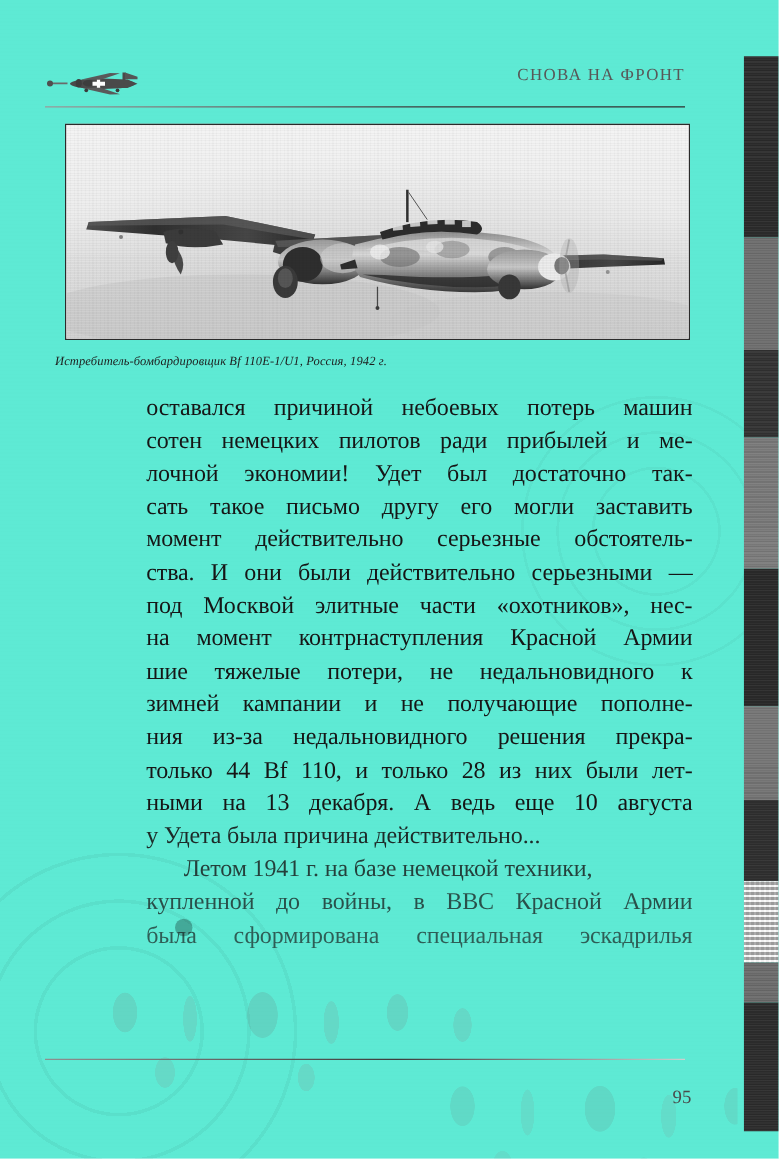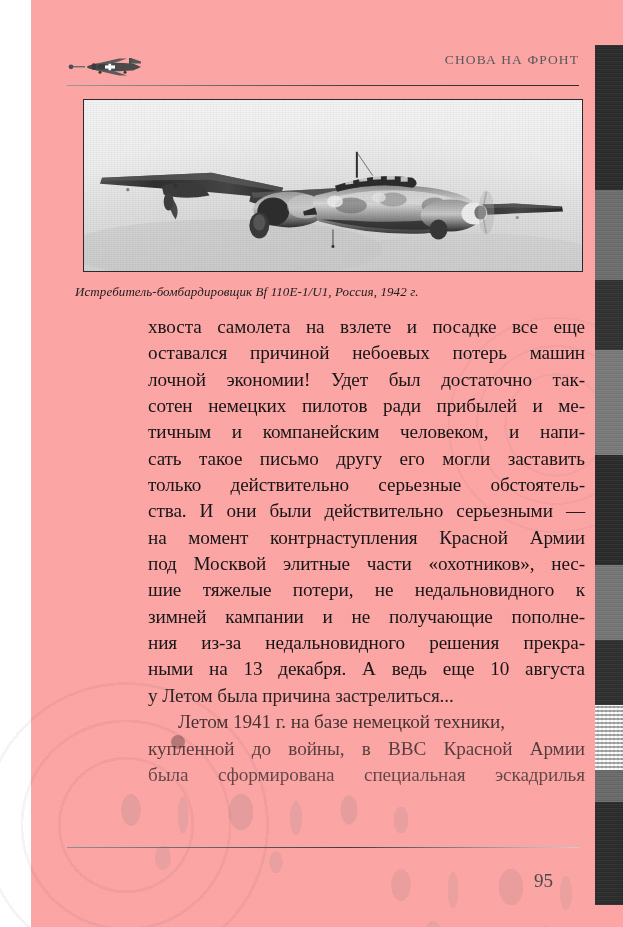--- a/index.html
+++ b/index.html
@@ -12,22 +12,21 @@
     height: 927px;
     position: relative;
     overflow: hidden;
     font-family: "Liberation Serif", "DejaVu Serif", serif;
     color: #1a1a1a;
   }
 
   .page {
     position: absolute;
     inset: 0;
-    background: #fca5a5;
-    margin-left: 31px;
+    background: #5eead4;
   }
 
   
   .paper-grain {
     position: absolute;
     inset: 0;
     pointer-events: none;
     opacity: .5;
     background:
       repeating-linear-gradient(0deg, rgba(0,0,0,.012) 0px, rgba(0,0,0,.012) 1px, rgba(0,0,0,0) 1px, rgba(0,0,0,0) 3px);
@@ -159,21 +158,21 @@
     mix-blend-mode: multiply;
   }
 
   
   .caption {
     position: absolute;
     left: 44px;
     top: 284px;
     width: 520px;
     font-style: italic;
-    font-size: 13px;
+    font-size: 10px;
     color: #1d1d1d;
     letter-spacing: .1px;
     white-space: nowrap;
   }
 
   
   .body-block {
     position: absolute;
     left: 117px;
     top: 314px;
@@ -204,21 +203,21 @@
     left: 36px;
     top: 847px;
     width: 512px;
     height: 1px;
     background: linear-gradient(90deg, #8f8f8f, #3d3d3d 55%, #cfcfcf);
   }
   .page-number {
     position: absolute;
     right: 70px;
     top: 870px;
-    font-size: 19px;
+    font-size: 15px;
     color: #4a4a4a;
   }
 
   
   .scan-strip {
     position: absolute;
     right: 0;
     top: 0;
     width: 28px;
     height: 927px;
@@ -381,35 +380,34 @@
       <circle cx="92" cy="86" r="2" fill="#2f2f2f" opacity=".7"></circle>
       <circle cx="44" cy="90" r="1.6" fill="#3a3a3a" opacity=".6"></circle>
       <circle cx="435" cy="118" r="1.6" fill="#4a4a4a" opacity=".5"></circle>
     </svg>
     <div class="photo-grain"></div>
   </div>
 
   <div class="caption">Истребитель-бомбардировщик Bf 110E-1/U1, Россия, 1942 г.</div>
 
   <div class="body-block">
-    <div class="body-line just">хвоста самолета на взлете и посадке все еще</div>
     <div class="body-line just">оставался причиной небоевых потерь машин</div>
+    <div class="body-line just">сотен немецких пилотов ради прибылей и ме-</div>
     <div class="body-line just">лочной экономии! Удет был достаточно так-</div>
-    <div class="body-line just">сотен немецких пилотов ради прибылей и ме-</div>
-    <div class="body-line just">тичным и компанейским человеком, и напи-</div>
     <div class="body-line just">сать такое письмо другу его могли заставить</div>
-    <div class="body-line just">только действительно серьезные обстоятель-</div>
+    <div class="body-line just">момент действительно серьезные обстоятель-</div>
     <div class="body-line just">ства. И они были действительно серьезными —</div>
+    <div class="body-line just">под Москвой элитные части «охотников», нес-</div>
     <div class="body-line just">на момент контрнаступления Красной Армии</div>
-    <div class="body-line just">под Москвой элитные части «охотников», нес-</div>
     <div class="body-line just">шие тяжелые потери, не недальновидного к</div>
     <div class="body-line just">зимней кампании и не получающие пополне-</div>
     <div class="body-line just">ния из-за недальновидного решения прекра-</div>
+    <div class="body-line just">только 44 Bf 110, и только 28 из них были лет-</div>
     <div class="body-line just">ными на 13 декабря. А ведь еще 10 августа</div>
-    <div class="body-line fade-1">у Летом была причина застрелиться...</div>
+    <div class="body-line fade-1">у Удета была причина действительно...</div>
 
     <div class="body-line indent fade-2">Летом 1941 г. на базе немецкой техники,</div>
     <div class="body-line just fade-3">купленной до войны, в ВВС Красной Армии</div>
     <div class="body-line just fade-4">была сформирована специальная эскадрилья</div>
   </div>
 
   <div class="foot-rule"></div>
   <div class="page-number">95</div>
 
   <div class="scan-strip">

